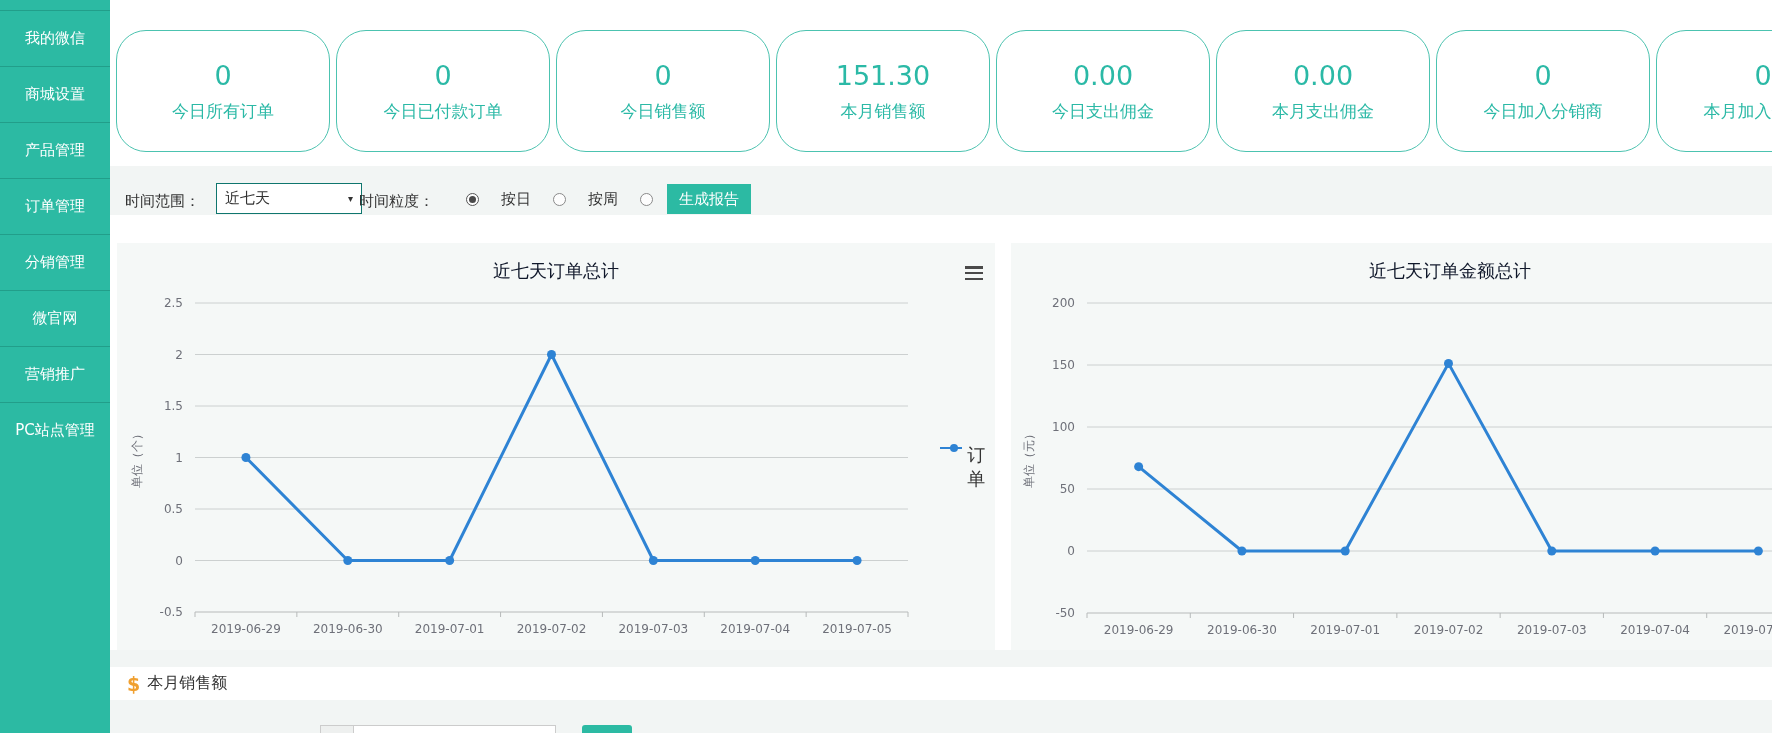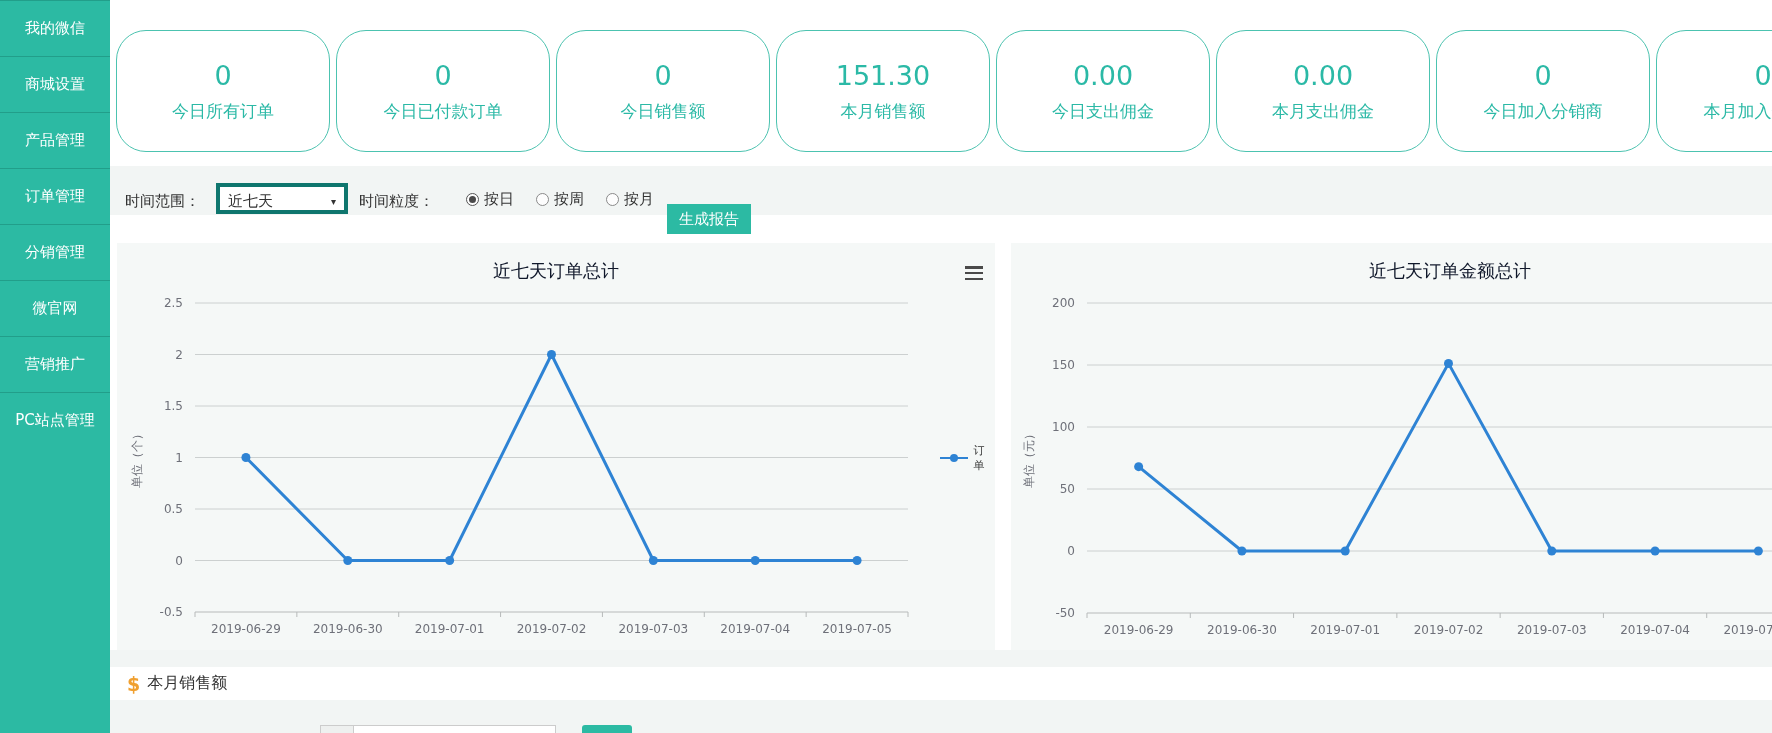--- a/index.html
+++ b/index.html
@@ -1,70 +1,70 @@
 <!DOCTYPE html>
 <html><head>
 <meta charset="utf-8">
 <style>
   html,body{margin:0;padding:0;background:#fff;}
   body{width:1772px;height:733px;overflow:hidden;position:relative;
        font-family:"DejaVu Sans",sans-serif;}
 
   
   #sidebar{position:absolute;left:0;top:0;width:110px;height:733px;
-           background:#2cbaa3;z-index:20;box-sizing:border-box;}
+           background:#2cbaa3;z-index:20;padding-top:10px;box-sizing:border-box;}
   .side-item{height:56px;line-height:55px;text-align:center;color:#fff;
              font-size:15px;border-top:1px solid rgba(0,60,52,.22);
              box-sizing:border-box;cursor:pointer;}
 
   
   .band-filter{position:absolute;left:110px;right:0;top:166px;height:49px;background:#f2f5f4;}
   .band-lower{position:absolute;left:110px;right:0;top:650px;bottom:0;background:#f2f5f4;}
 
   
   #cards{position:absolute;left:116px;top:30px;display:flex;gap:6px;z-index:5;}
   .stat-card{width:214px;height:122px;box-sizing:border-box;background:#fff;
              border:1px solid #4cc3b0;border-radius:30px;color:#2bb9a6;
              display:flex;flex-direction:column;align-items:center;justify-content:center;
              flex:0 0 auto;}
   .stat-value{font-size:27px;line-height:1;margin-bottom:14px;}
   .stat-label{font-size:17px;line-height:1;}
 
   
   .flt-label{position:absolute;top:192px;font-size:15px;color:#333;z-index:6;}
-  #select-box{position:absolute;left:216px;top:183px;width:132px;height:31px;
-              box-sizing:border-box;background:#fff;border:4px solid #0f766e;
+  #select-box{position:absolute;left:216px;top:183px;width:146px;height:31px;
+              box-sizing:border-box;background:#fff;border:1px solid #0f766e;
               font-size:15px;color:#333;line-height:29px;padding:0 8px;cursor:pointer;z-index:6;}
   #select-caret{position:absolute;right:8px;top:0;font-size:10px;color:#333;}
   #radio-group{position:absolute;left:466px;top:190px;display:flex;gap:22px;
                align-items:center;z-index:6;}
-  .radio-opt{display:flex;align-items:center;gap:5px;font-size:15px;color:#333;cursor:pointer;}
+  .radio-opt{display:flex;align-items:center;gap:22px;font-size:15px;color:#333;cursor:pointer;}
   .radio-circle{width:13px;height:13px;border-radius:50%;border:1px solid #8a8a8a;
                 background:#fdfdfd;box-sizing:border-box;position:relative;}
   .radio-circle.on{border-color:#555;}
   .radio-circle.on::after{content:"";position:absolute;left:2px;top:2px;width:7px;height:7px;
                 border-radius:50%;background:#4a4a4a;}
   #report-btn{position:absolute;left:667px;top:184px;width:84px;height:30px;
               background:#2cbaa3;color:#fff;border:none;font-size:15px;
-              font-family:inherit;cursor:pointer;z-index:6;margin-top:20px;}
+              font-family:inherit;cursor:pointer;z-index:6;}
 
   
   .chart-box{position:absolute;top:243px;width:878px;height:407px;background:#f5f8f7;}
   #chartL{left:117px;}
   #chartR{left:1011px;}
   .chart-title{position:absolute;top:16px;left:0;width:100%;text-align:center;
                font-size:18px;color:#0f172a;}
   .menu-icon{position:absolute;right:12px;top:23px;width:18px;height:14px;cursor:pointer;
              display:flex;flex-direction:column;justify-content:space-between;}
   .menu-icon i{display:block;height:2.5px;background:#4a4a4a;}
   .chart-svg{position:absolute;left:0;top:0;}
   .ylabel{position:absolute;white-space:nowrap;font-size:12px;color:#6e7079;
           transform:translate(-50%,-50%) rotate(-90deg);}
-  .legend{position:absolute;left:822px;top:200px;display:flex;align-items:center;gap:5px;
-          font-size:11px;color:#333;cursor:pointer;}
+  .legend{position:absolute;left:822px;top:200px;display:flex;gap:5px;
+          font-size:18px;color:#333;cursor:pointer;}
 
   
   #finance-row{position:absolute;left:110px;right:0;top:667px;height:33px;background:#fff;
                display:flex;align-items:center;padding-left:17px;box-sizing:border-box;z-index:5;}
   #dollar{color:#f0a030;font-size:19px;font-weight:bold;margin-right:7px;}
   #finance-title{font-size:16px;color:#333;}
 
   
   #addon-box{position:absolute;left:320px;top:725px;width:34px;height:30px;background:#eef0ef;
              border:1px solid #ccc;box-sizing:border-box;z-index:5;}

